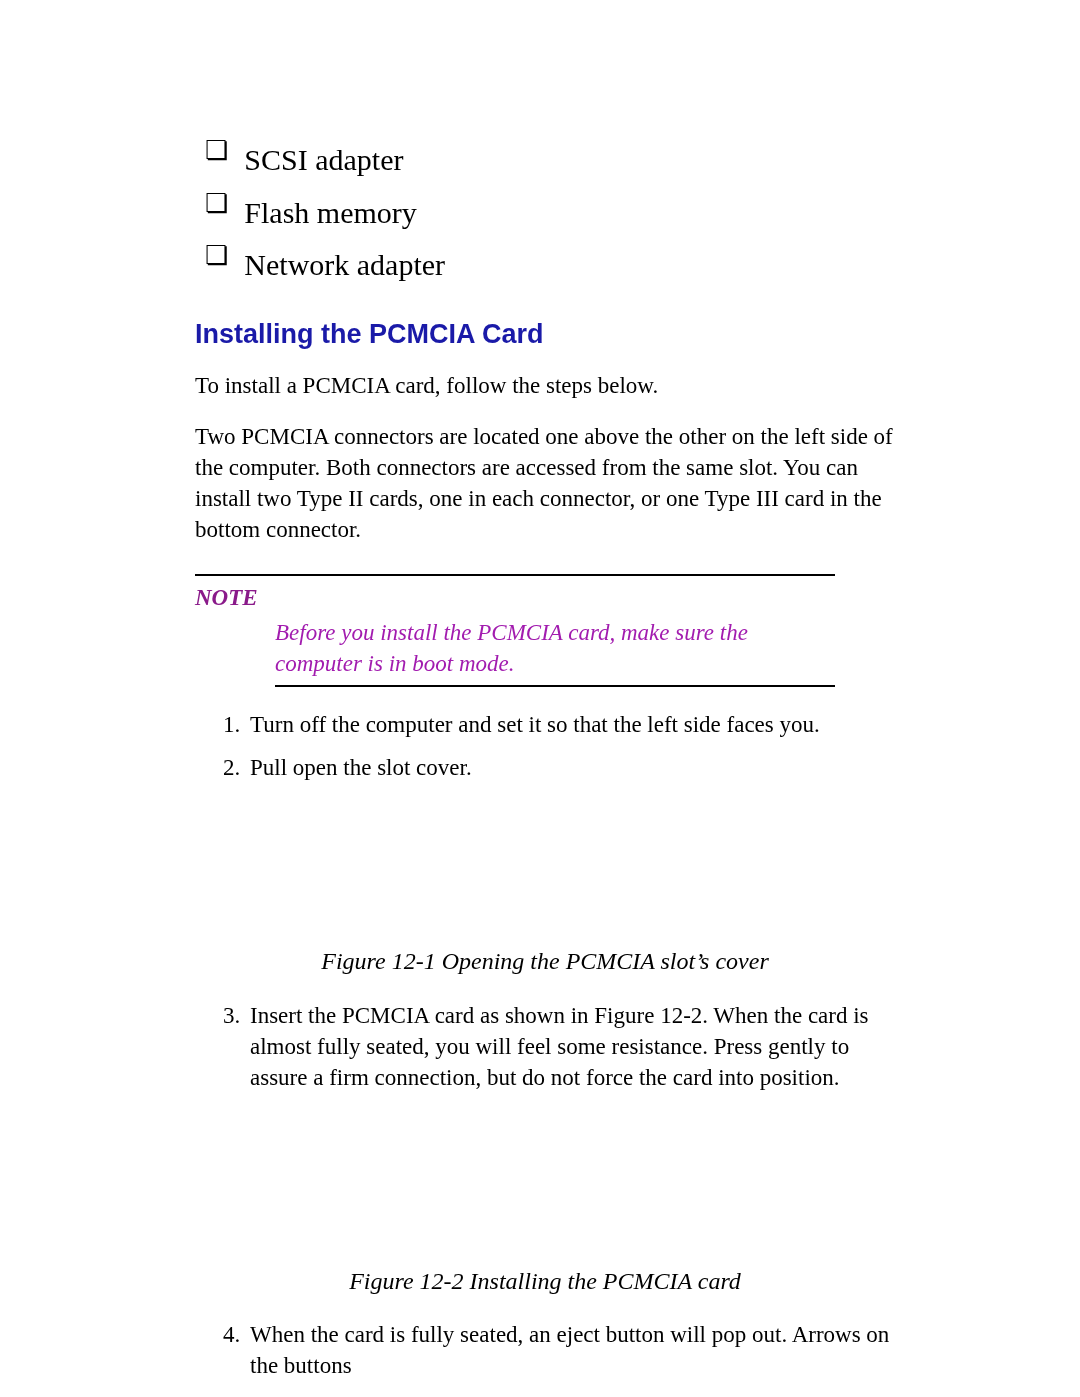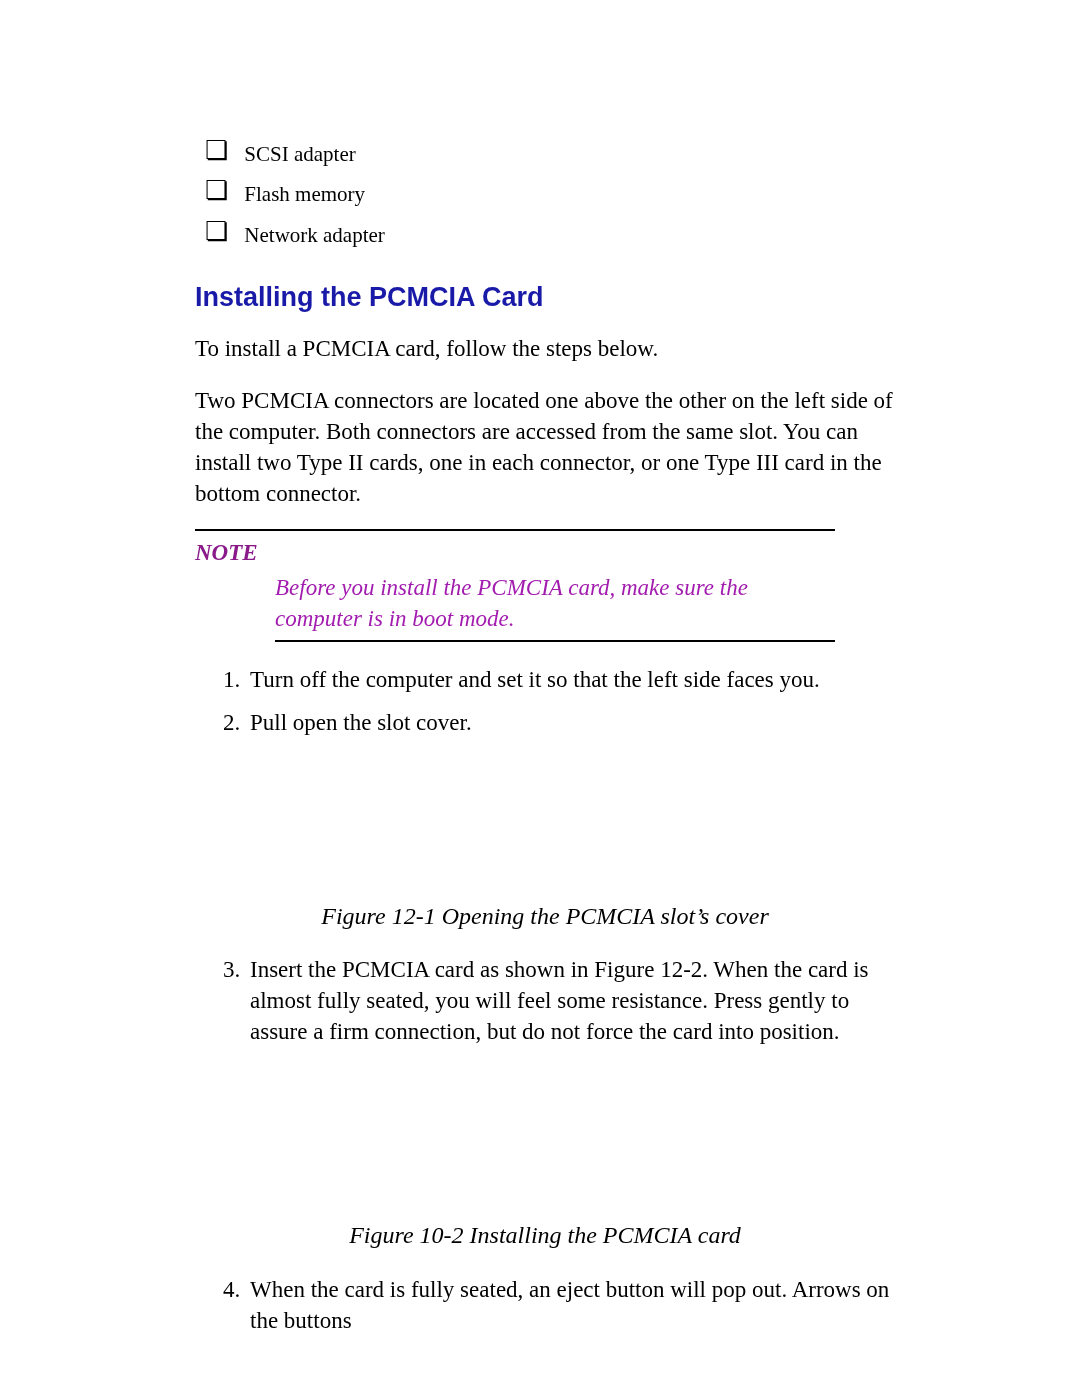--- a/index.html
+++ b/index.html
@@ -28,35 +28,35 @@
   }
   .checkbox-glyph {
     font-size: 26px;
     line-height: 1;
     margin-right: 16px;
     margin-left: 10px;
     position: relative;
     top: -2px;
   }
   .check-label {
-    font-size: 21px;
+    font-size: 30px;
   }
   h2.section-heading {
     font-family: Arial, Helvetica, sans-serif;
     font-weight: bold;
     color: #1a1aa8;
     font-size: 27px;
     margin: 22px 0 18px 0;
   }
   p.body-text {
     margin: 0 0 20px 0;
     text-align: left;
   }
   .note-block {
-    margin: 20px 0 22px 0;
+    margin: 29px 0 22px 0;
   }
   .note-rule-top {
     border-top: 2px solid #000;
     margin: 0 0 6px 0;
     width: 640px;
     margin-left: 0;
   }
   .note-label {
     font-style: italic;
     font-weight: bold;
@@ -135,19 +135,19 @@
   </ol>
 
   <div class="figure-gap-1"></div>
   <p class="figure-caption">Figure 12-1  Opening the PCMCIA slot’s cover</p>
 
   <ol class="steps" start="3">
     <li><span>Insert the PCMCIA card as shown in Figure 12-2. When the card is almost fully seated, you will feel some resistance. Press gently to assure a firm connection, but do not force the card into position.</span></li>
   </ol>
 
   <div class="figure-gap-2"></div>
-  <p class="figure-caption">Figure 10-2 Installing the PCMCIA card</p>
+  <p class="figure-caption">Figure 12-2 Installing the PCMCIA card</p>
 
   <ol class="steps" start="4">
     <li><span>When the card is fully seated, an eject button will pop out. Arrows on the buttons</span></li>
   </ol>
 
 </div>
 
 </body></html>

